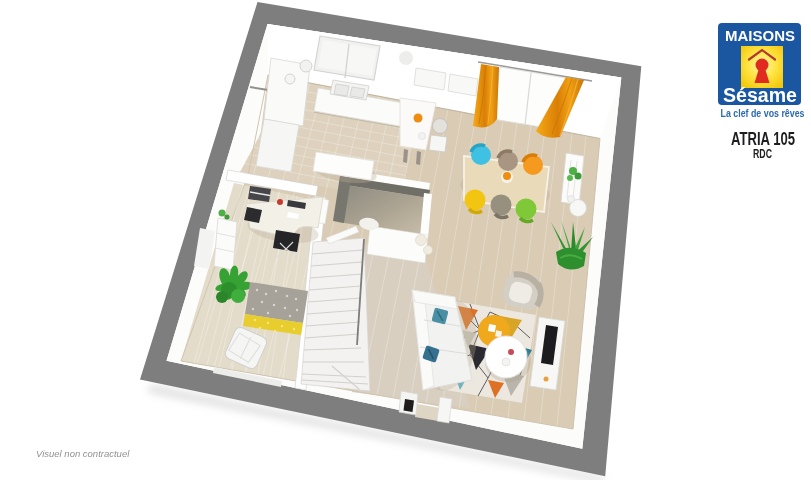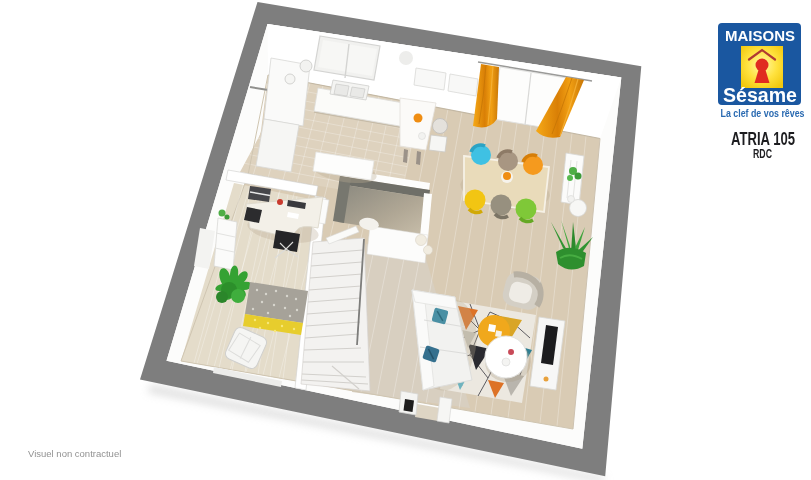--- a/index.html
+++ b/index.html
@@ -1,19 +1,19 @@
 <!DOCTYPE html>
 <html><head>
 <meta charset="utf-8">
 <style>
   html,body{margin:0;padding:0;background:#ffffff;}
   body{width:811px;height:480px;overflow:hidden;font-family:"Liberation Sans", sans-serif;}
   .stage{position:relative;width:811px;height:480px;text-align:center;}
   svg{position:absolute;left:0;top:0;}
-  .note{position:absolute;left:28px;top:448px;font-size:9.5px;color:#929292;}
+  .note{position:absolute;left:36px;top:448px;font-size:9.5px;color:#929292;font-style:italic;}
 </style>
 </head>
 <body>
 <div class="stage">
 <svg width="811" height="480" viewBox="0 0 811 480">
 <defs>
   <radialGradient id="yell" cx="50%" cy="45%" r="65%">
     <stop offset="0%" stop-color="#fff9a8"></stop>
     <stop offset="55%" stop-color="#ffe23e"></stop>
     <stop offset="100%" stop-color="#f2c80e"></stop>

